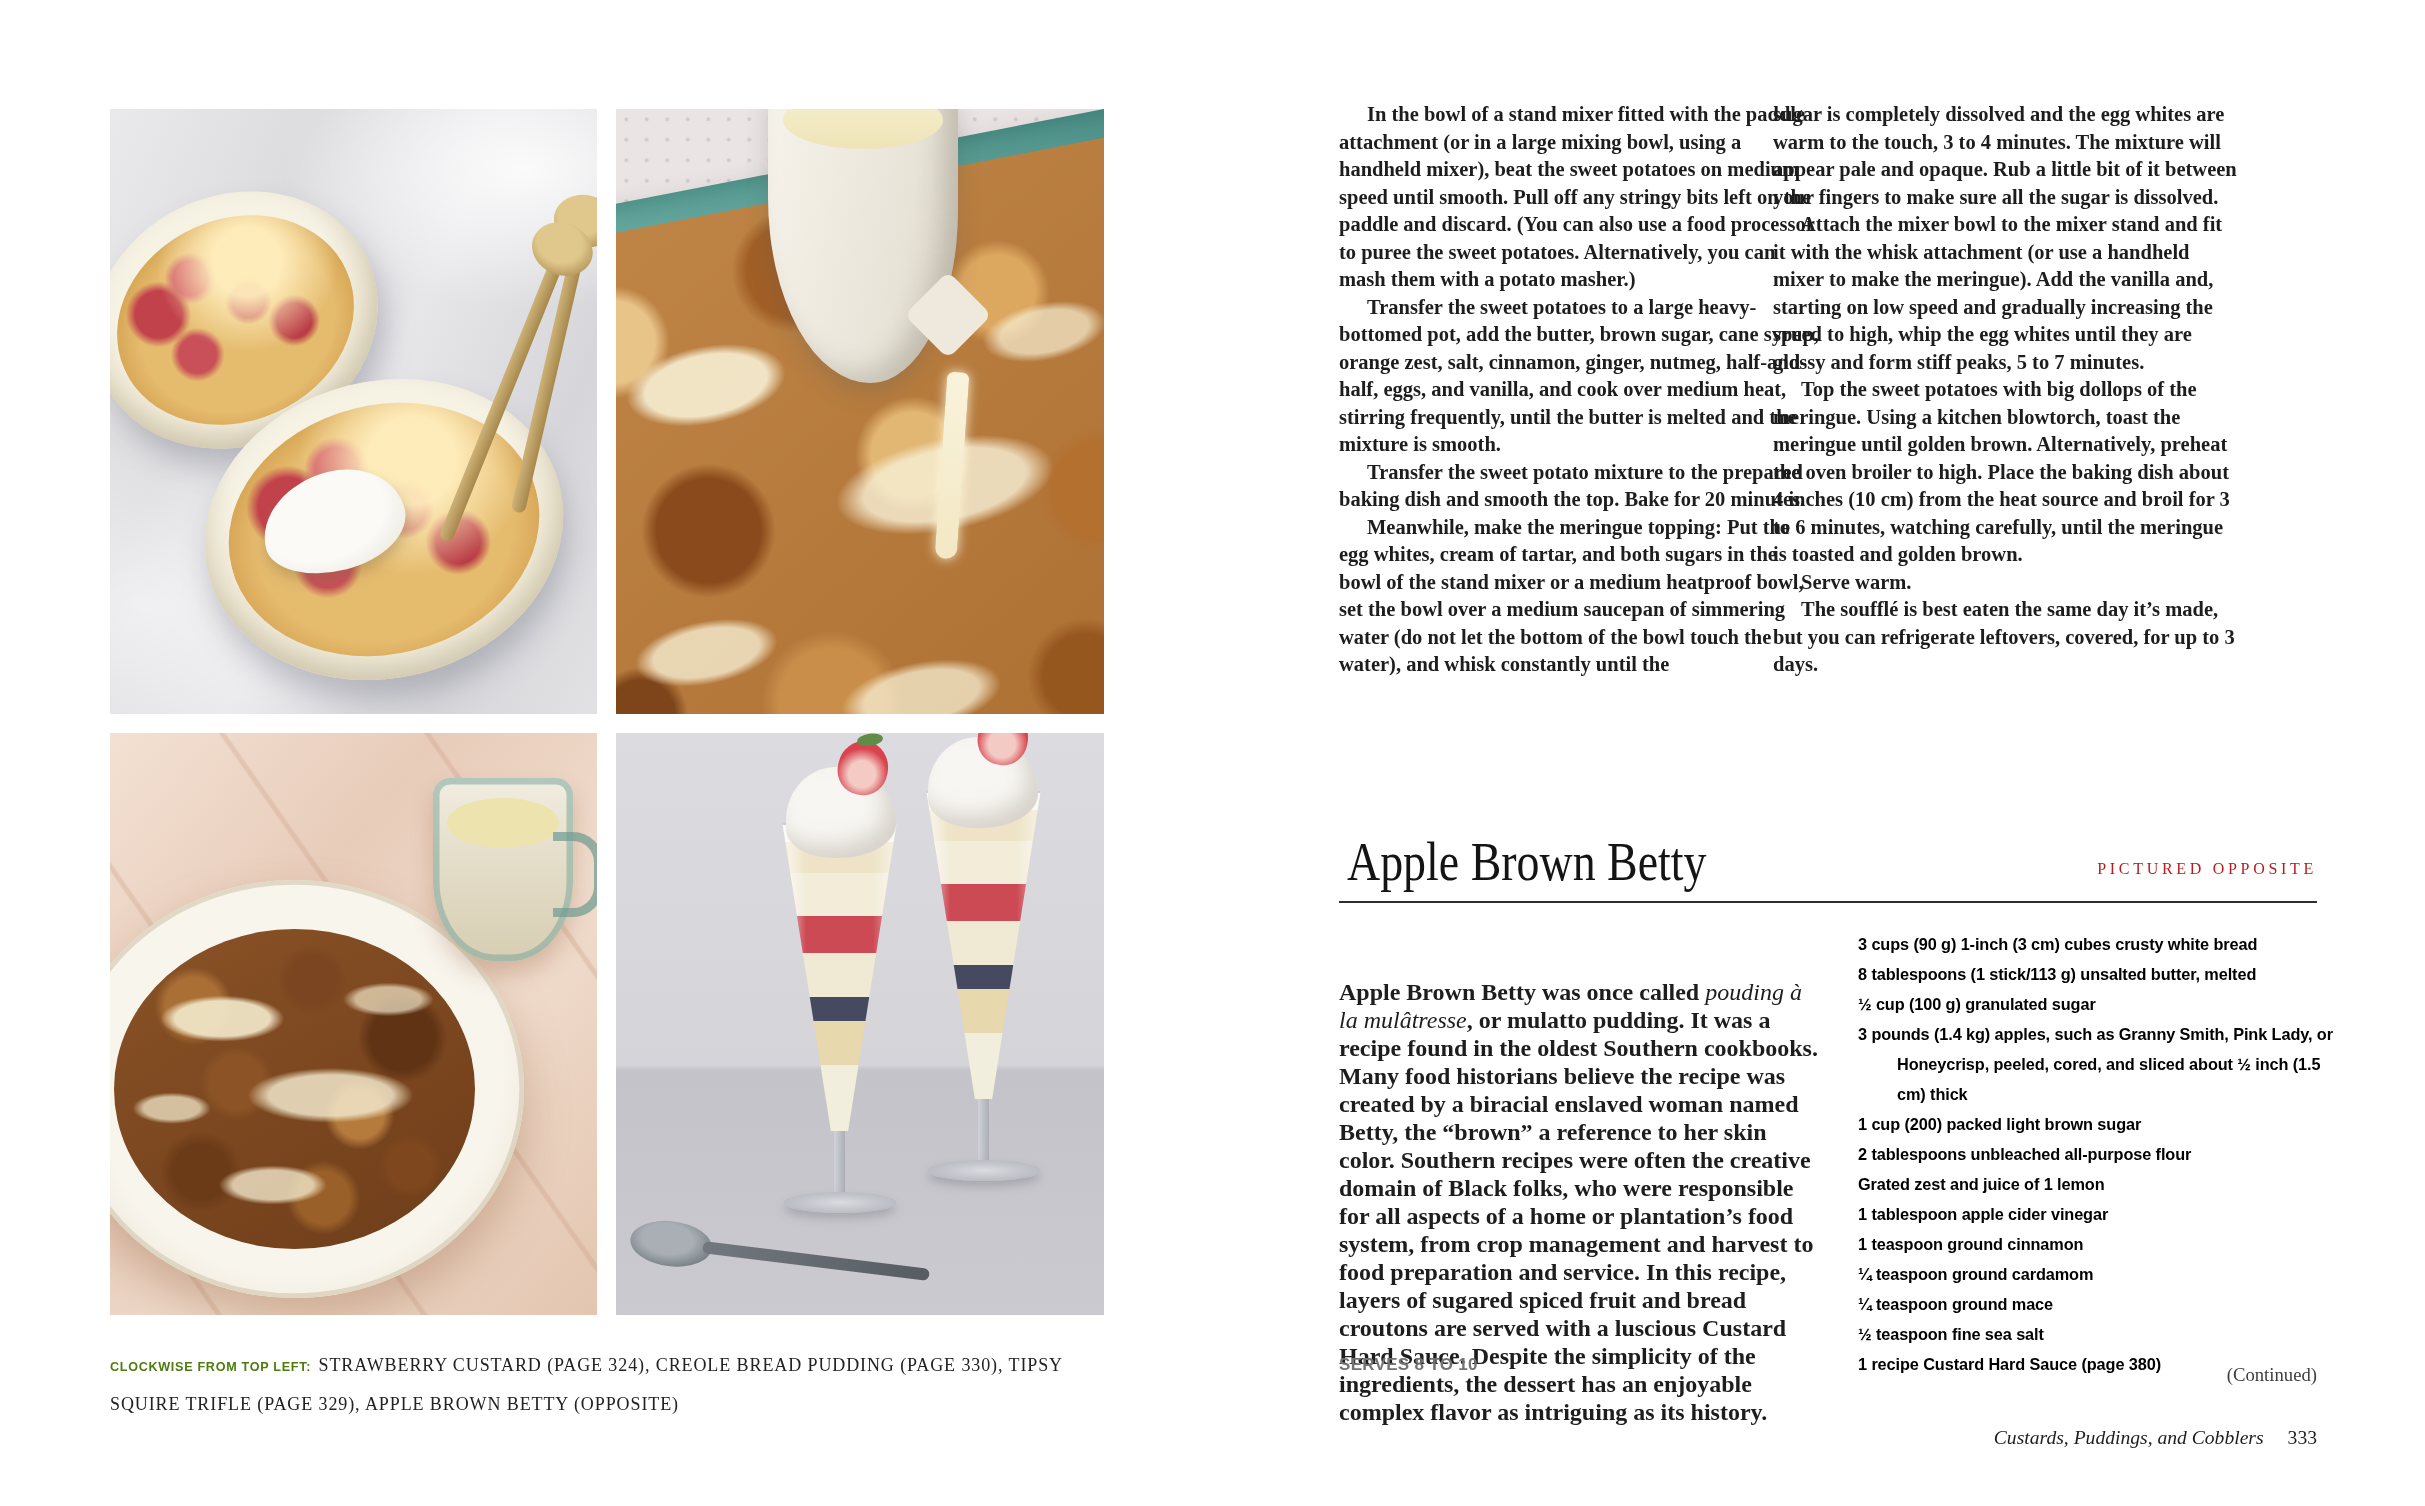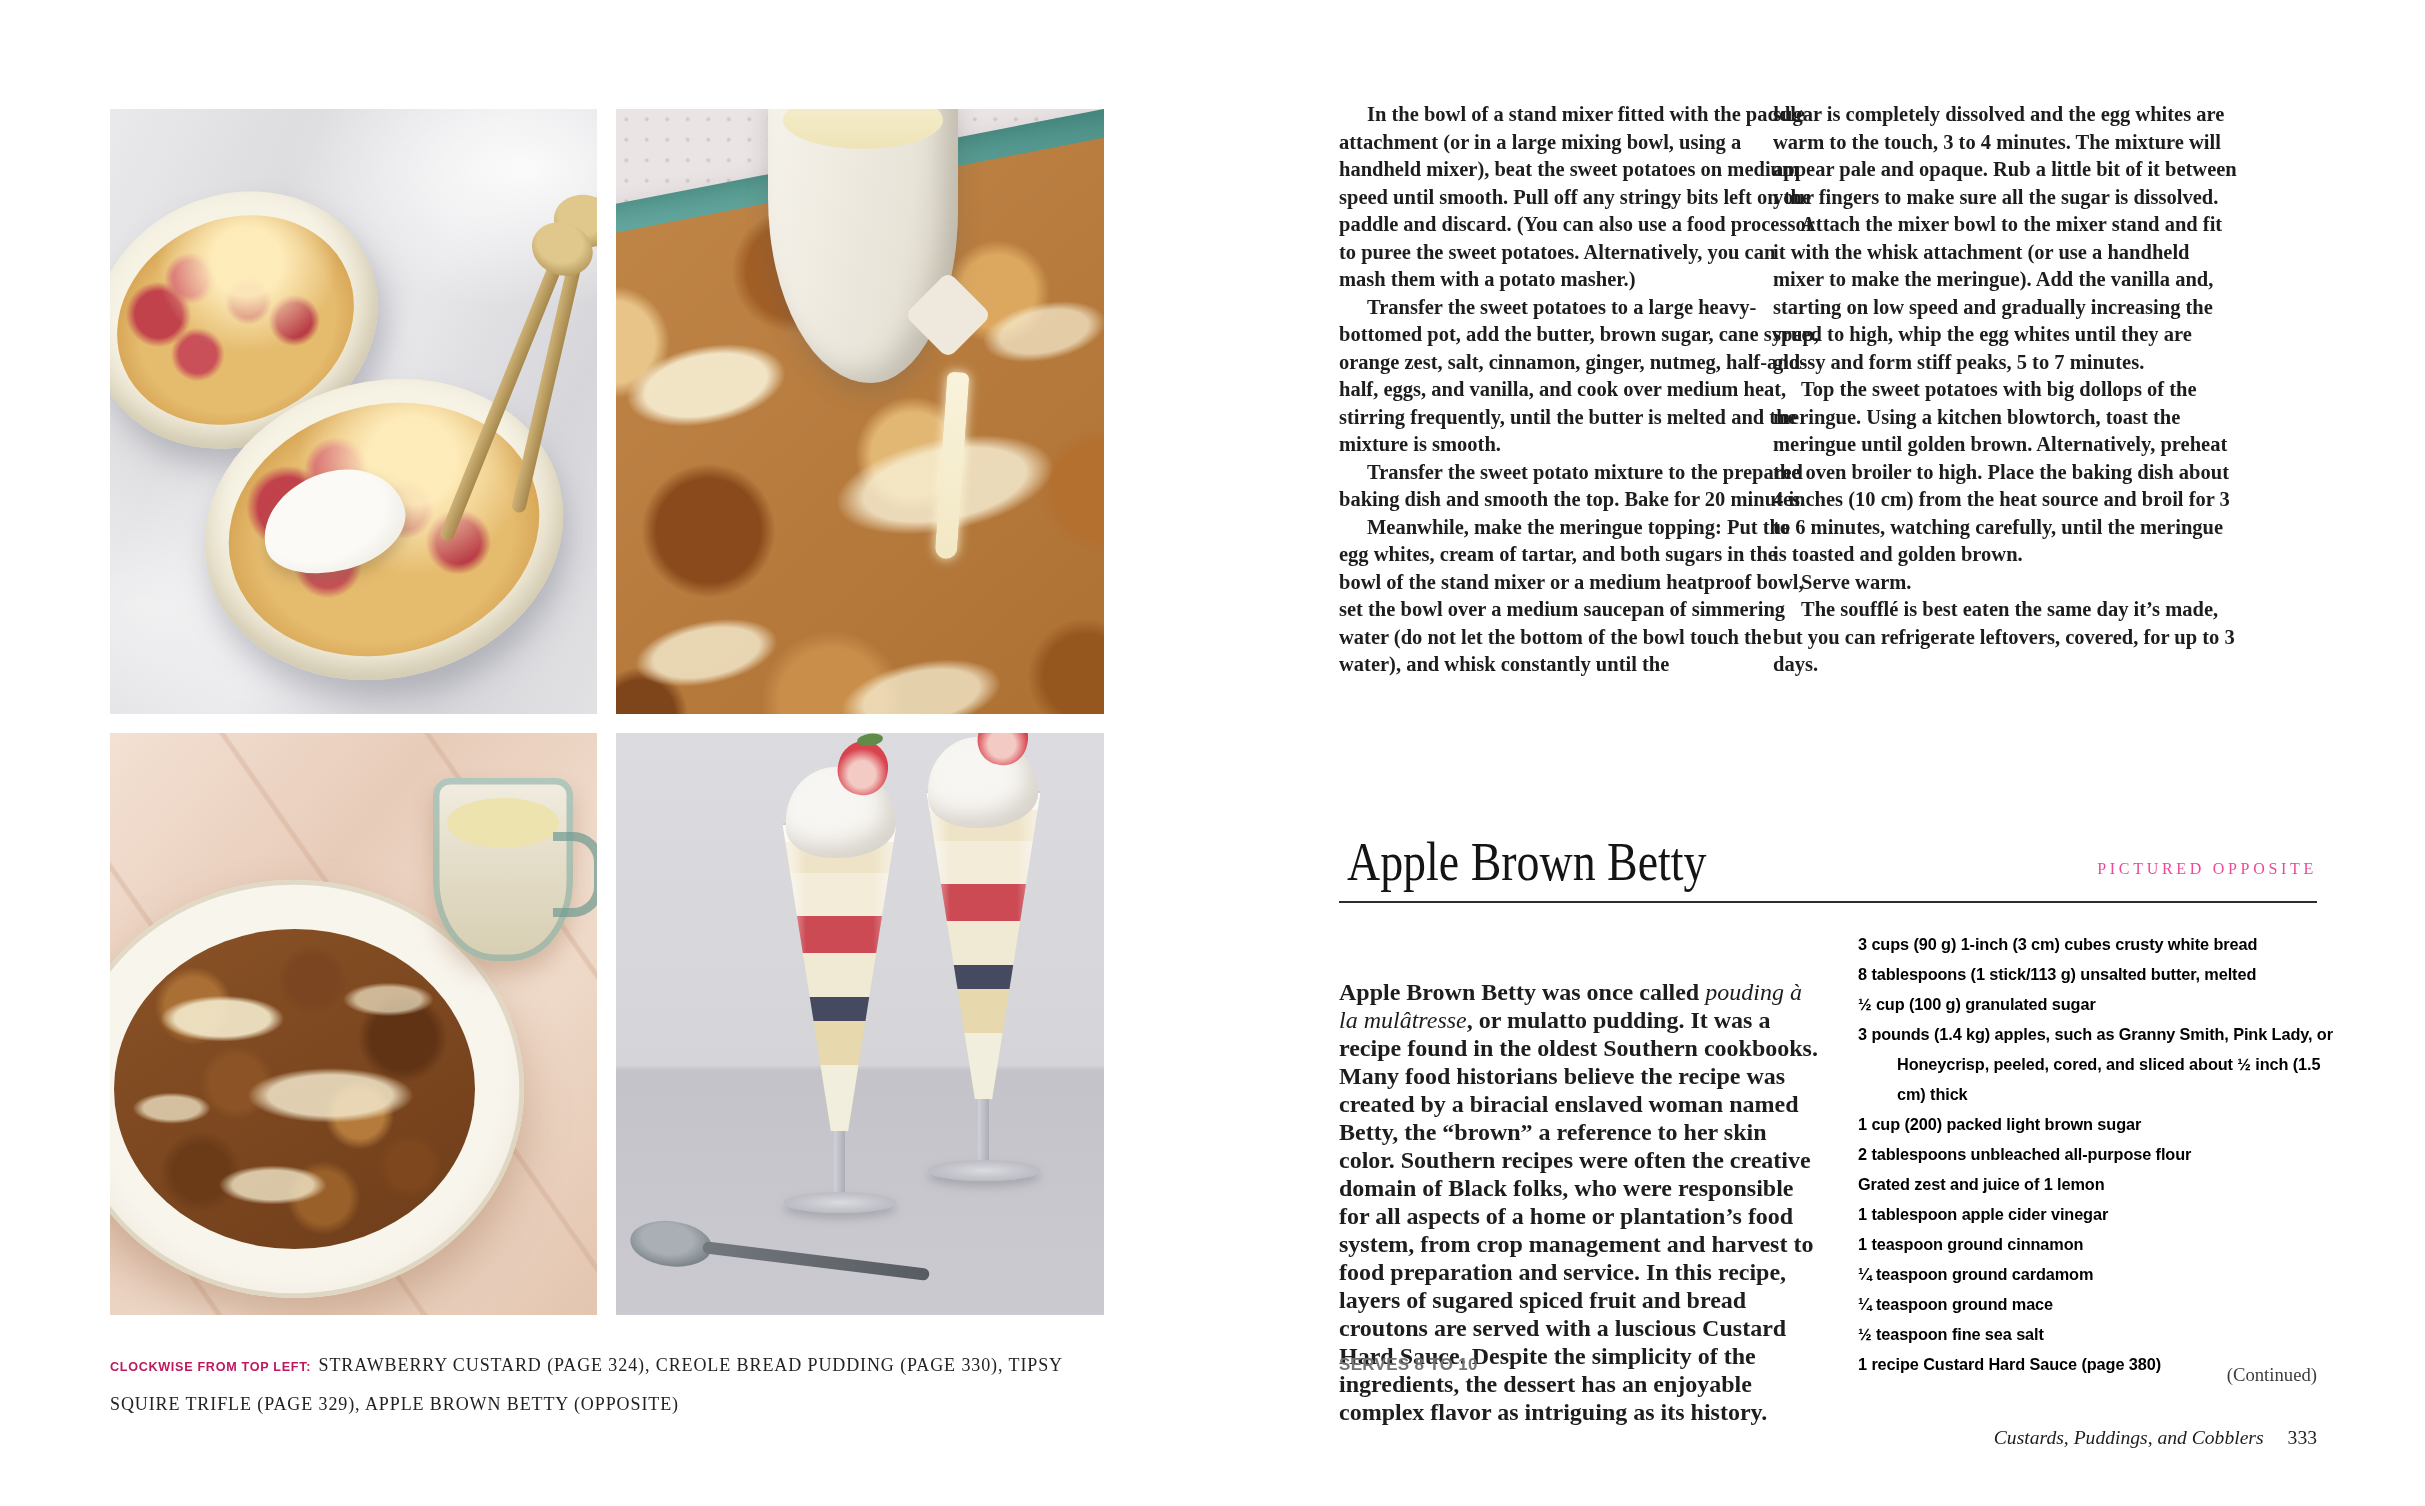--- a/index.html
+++ b/index.html
@@ -137,39 +137,39 @@
   .p4-spoon{position:absolute;left:13px;bottom:26px;width:308px;height:60px;transform:rotate(7deg);}
   .p4-spoon .bowlpart{position:absolute;left:0;top:5.6px;width:82px;height:45px;border-radius:50%;
     background:radial-gradient(ellipse at 45% 40%, #a9afb5 0 40%, #788086 75%, #5e656b 100%);}
   .p4-spoon .handle{position:absolute;left:73px;top:22.4px;width:228px;height:11.2px;border-radius:5.6px;
     background:linear-gradient(90deg,#72787e,#565c62);}
 
   
   .caption{position:absolute;left:110px;top:1347px;width:1022px;
     line-height:37px;color:#242424;}
   .cap-prefix{font-family:"Liberation Sans", sans-serif;font-size:12.6px;font-weight:700;
-    letter-spacing:0.7px;color:#be185d;margin-right:7.5px;}
+    letter-spacing:0.7px;color:#4d7c0f;margin-right:7.5px;}
   .cap-main{font-size:18px;letter-spacing:0.9px;color:#222;}
 
   
   .method-col{position:absolute;top:101px;font-size:20.5px;line-height:27.5px;text-align:left;}
   .mc1{left:1339px;width:482px;}
   .mc2{left:1773px;width:466px;}
   .para{margin:0;text-indent:28px;}
   .para.noindent{text-indent:0;}
   .seg-normal{font-style:normal;font-weight:bold;}
   .seg-italic{font-style:italic;}
   .seg-bold-italic{font-weight:bold;}
 
   .recipe-title{position:absolute;left:1339px;top:825px;margin:8px;font-size:54px;font-weight:normal;
     line-height:1.1;color:#141414;white-space:nowrap;}
   .title-inner{display:inline-block;transform:scaleX(.85);transform-origin:left bottom;
     letter-spacing:0;}
   .pictured-note{position:absolute;right:109px;top:860px;font-size:16px;letter-spacing:3.7px;
-    color:#ec4899;white-space:nowrap;}
+    color:#b91c1c;white-space:nowrap;}
   .title-rule{position:absolute;left:1339px;top:901px;width:978px;height:1.9px;background:#2d2d2d;}
 
   .intro{position:absolute;left:1339px;top:978px;width:485px;font-size:24px;line-height:28px;}
   .serves{position:absolute;left:1339px;top:1355px;
     font-family:"Liberation Sans", sans-serif;font-weight:700;font-size:17px;
     letter-spacing:0.3px;color:#737373;}
 
   .ingredients{position:absolute;left:1858px;top:929px;width:480px;
     font-family:"Liberation Sans", sans-serif;font-weight:700;font-size:16.3px;
     line-height:30px;color:#000000;letter-spacing:-0.1px;}

